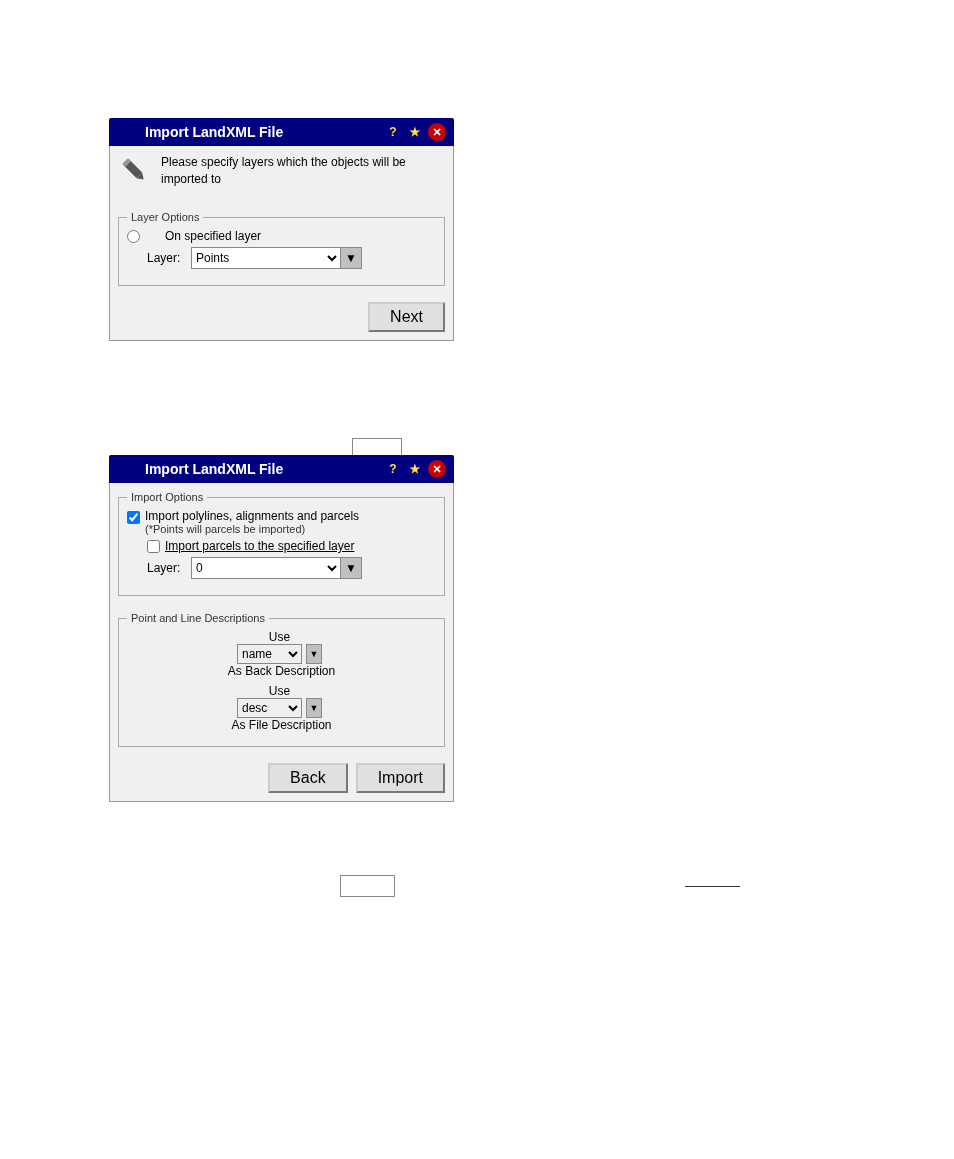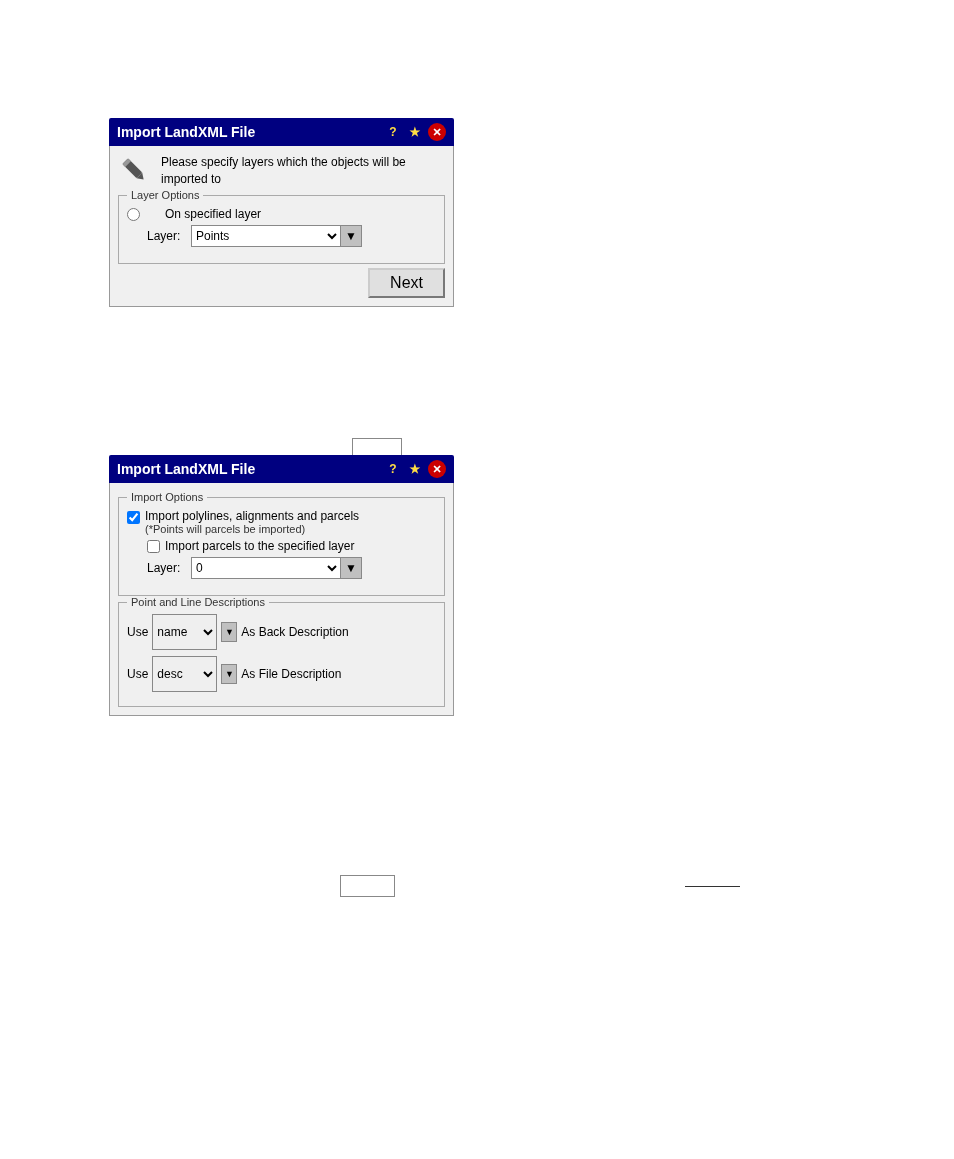--- a/index.html
+++ b/index.html
@@ -38,20 +38,21 @@
       padding: 5px 8px;
       display: flex;
       align-items: center;
       justify-content: space-between;
       border-top-left-radius: 2px;
       border-top-right-radius: 2px;
     }
 
     .titlebar-title {
       flex: 1;
+      margin-left: 28px;
     }
 
     .titlebar-icons {
       display: flex;
       gap: 4px;
       align-items: center;
     }
 
     .titlebar-icon {
       width: 18px;
@@ -77,21 +78,21 @@
     .dialog-body {
       background: #f0f0f0;
       border: 1px solid #999;
       border-top: none;
       padding: 8px;
     }
 
     .dialog-header-row {
       display: flex;
       align-items: flex-start;
-      margin-bottom: 0;
+      margin-bottom: 22px;
     }
 
     .dialog-icon {
       width: 35px;
       height: 35px;
       margin-right: 8px;
       flex-shrink: 0;
       position: relative;
     }
 
@@ -102,21 +103,21 @@
 
     .dialog-header-text {
       font-size: 12px;
       line-height: 1.4;
       flex: 1;
     }
 
     .fieldset {
       border: 1px solid #aaa;
       padding: 6px 8px 8px 8px;
-      margin-bottom: 0;
+      margin-bottom: 16px;
     }
 
     .fieldset legend {
       font-size: 11px;
       color: #333;
       padding: 0 4px;
     }
 
     .radio-row {
       display: flex;
@@ -195,40 +196,42 @@
       margin-right: 5px;
       margin-top: 2px;
     }
 
     .sub-checkbox-row {
       display: flex;
       align-items: center;
       margin-left: 20px;
       margin-bottom: 4px;
       font-size: 12px;
+      text-decoration: underline;
     }
 
     .sub-checkbox-row input[type="checkbox"] {
       margin-right: 5px;
     }
 
     .use-row {
       display: flex;
       align-items: center;
       margin-bottom: 6px;
       font-size: 12px;
+      flex-direction: column;
     }
 
     .use-label {
       margin-right: 4px;
     }
 
     .use-select {
       width: 65px;
-      height: 36px;
+      height: 20px;
       font-size: 12px;
       border: 1px solid #888;
       margin-right: 4px;
     }
 
     .small-arrow {
       width: 16px;
       height: 20px;
       background: #c0c0c0;
       border: 1px solid #888;
@@ -395,17 +398,21 @@
         <div class="small-dropdown-container">
           <select class="use-select">
             <option>desc</option>
           </select>
           <div class="small-arrow">▼</div>
         </div>
         <span>As File Description</span>
       </div>
     </fieldset>
 
+    <div class="button-row">
+      <button class="btn">Back</button>
+      <button class="btn">Import</button>
+    </div>
   </div>
 </div>
 
 <div class="floating-box2"></div>
 <div class="floating-line"></div>
 
 </body></html>

